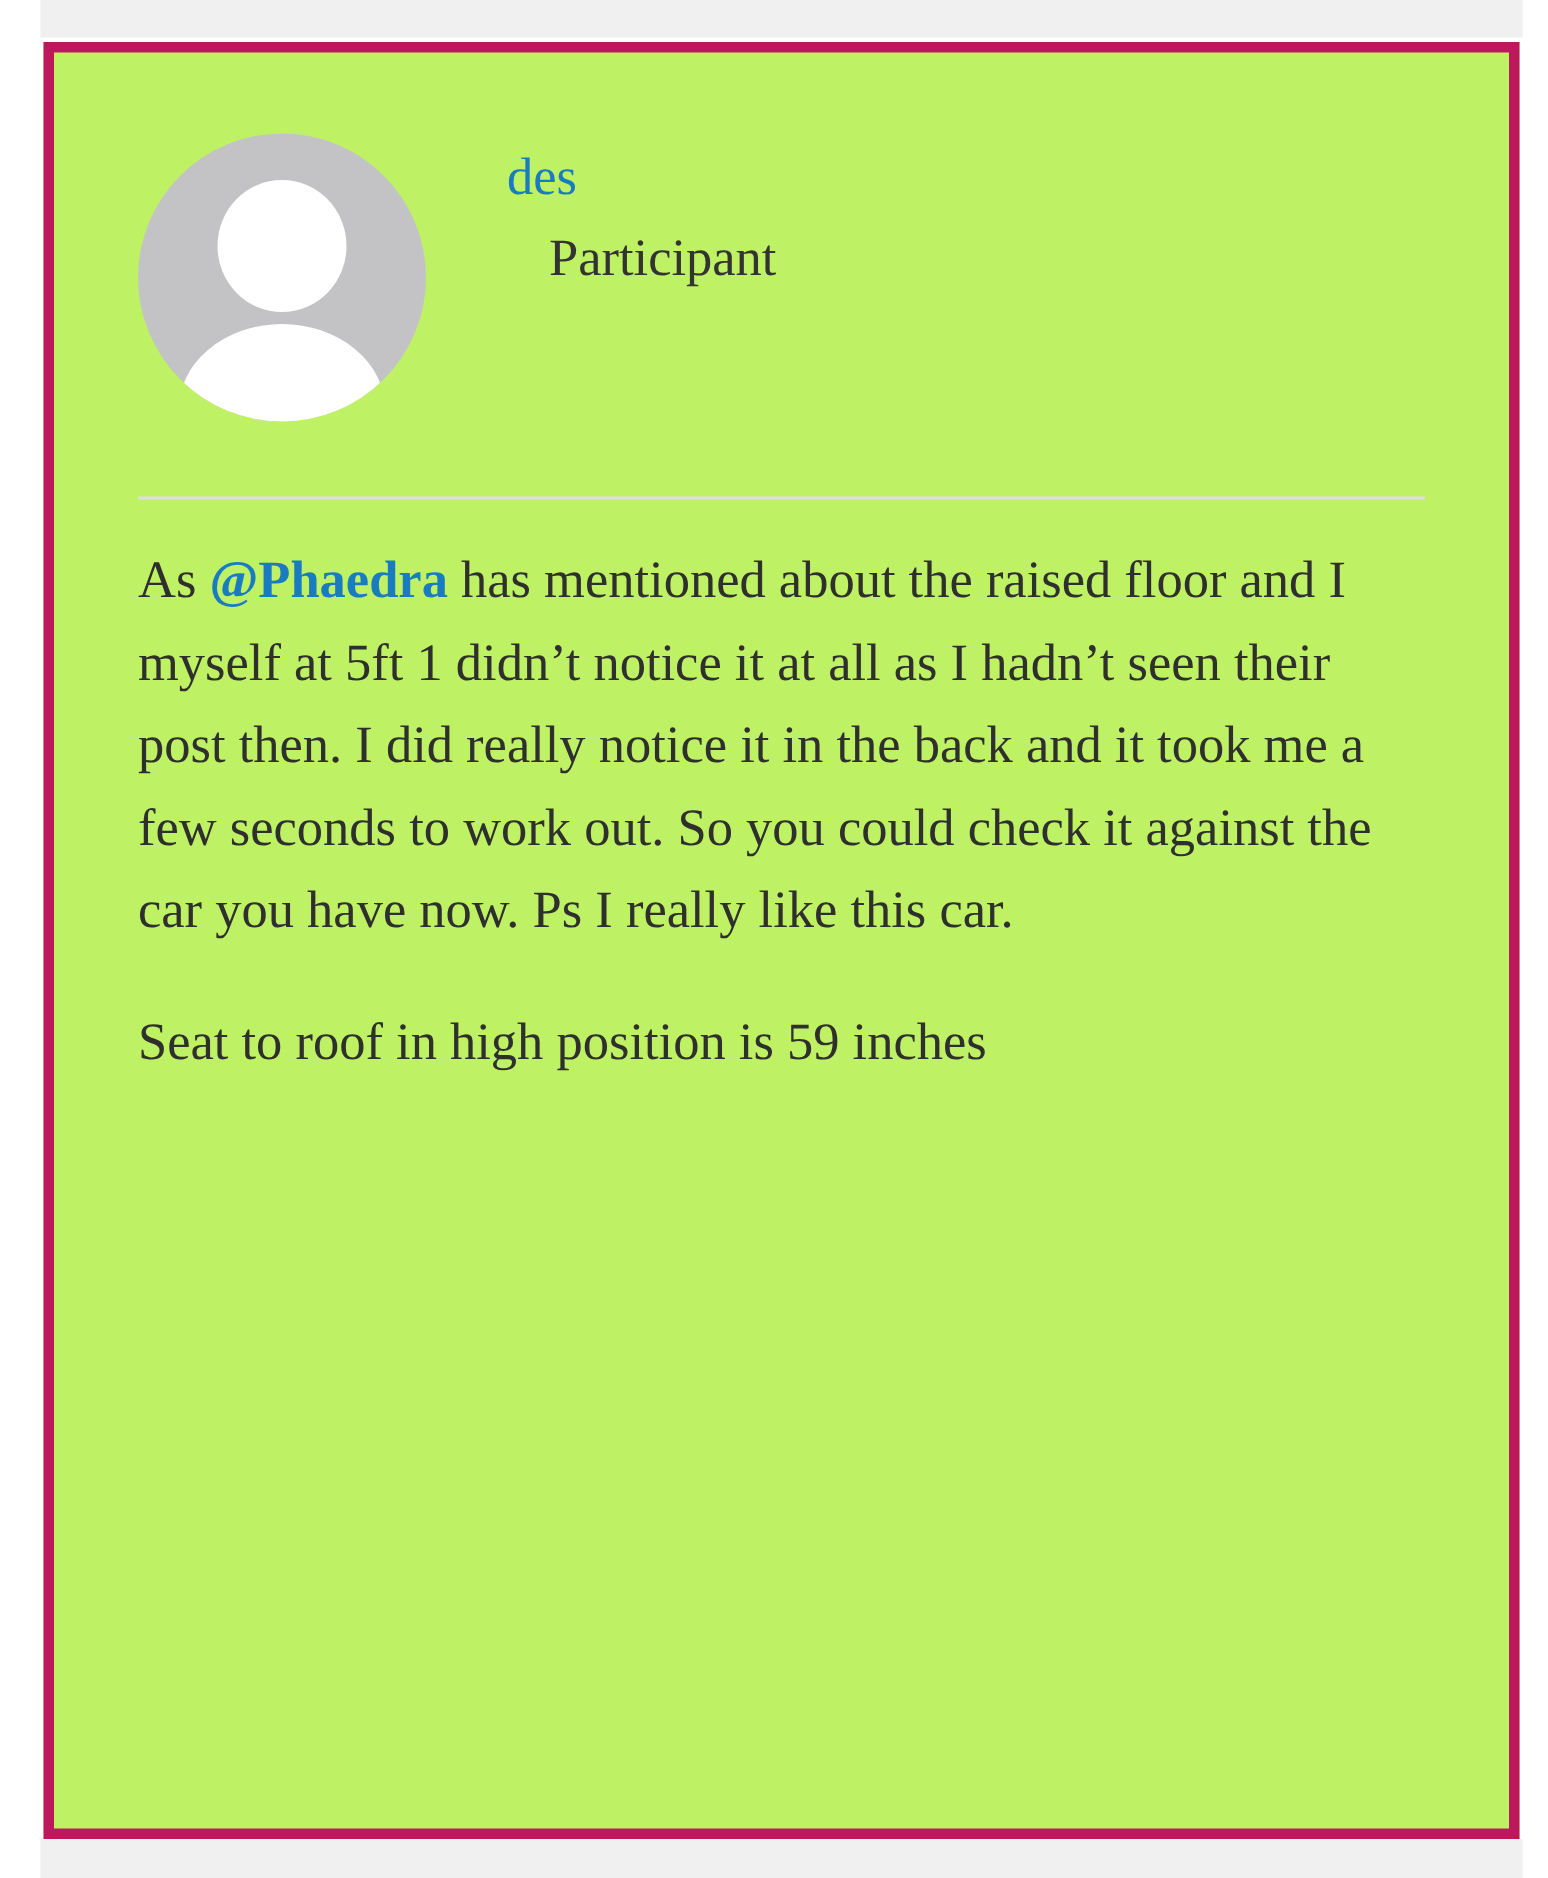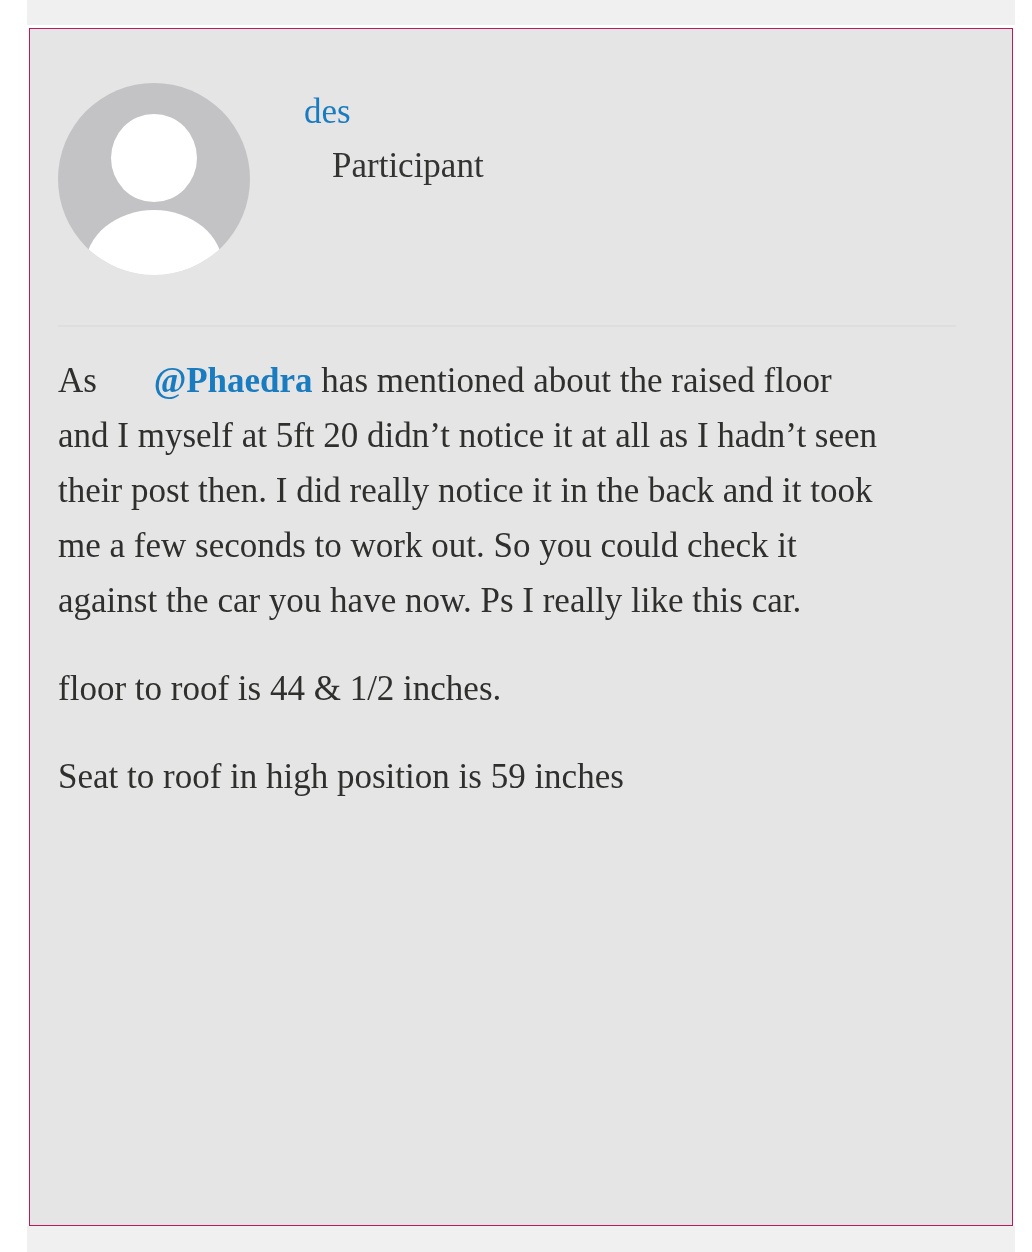--- a/index.html
+++ b/index.html
@@ -19,23 +19,23 @@
   }
   .adjacent-strip.top { height: 25px; }
   .adjacent-strip.bottom { height: 26px; }
   .card-gap { height: 3px; background: transparent; }
 
   .reply-card {
     box-sizing: border-box;
     margin-left: 2px;
     width: 984px;
     height: 1198px;
-    background: #e5e5e5;
-    border: 1px solid #be185d;
-    padding: 54px 56px 0 28px;
+    background: #bef264;
+    border: 7px solid #be185d;
+    padding: 54px 56px 0 56px;
   }
 
   .author-header {
     display: flex;
     gap: 54px;
     align-items: flex-start;
   }
   .avatar {
     position: relative;
     width: 192px;
@@ -87,21 +87,20 @@
   }
   .post-content p {
     margin: 0 0 33px 0;
     max-width: 830px;
   }
   a.mention-link {
     color: #1a7cc0;
     font-weight: bold;
     text-decoration: none;
     cursor: pointer;
-    margin-left: 48px;
   }
 </style>
 </head>
 <body>
 
 <div class="content-column">
 
   <div class="adjacent-strip top"></div>
   <div class="card-gap"></div>
 
@@ -118,24 +117,23 @@
         </div>
         <div class="author-role">Participant</div>
       </div>
     </header>
 
     <hr class="post-divider">
 
     <div class="post-content">
       <p><span>As</span>
         <a href="#" class="mention-link">@Phaedra</a>
-        <span>has mentioned about the raised floor and I myself at 5ft 20 didn’t notice it at all as I hadn’t seen their post then. I did really notice it in the back and it took me a few seconds to work out. So you could check it against the car you have now. Ps I really like this car.</span></p>
+        <span>has mentioned about the raised floor and I myself at 5ft 1 didn’t notice it at all as I hadn’t seen their post then. I did really notice it in the back and it took me a few seconds to work out. So you could check it against the car you have now. Ps I really like this car.</span></p>
 
 
-      <p>floor to roof is 44 &amp; 1/2 inches.</p>
 
       <p>Seat to roof in high position is 59 inches</p>
 
     </div>
 
   </article>
 
   <div class="adjacent-strip bottom"></div>
 
 </div>

